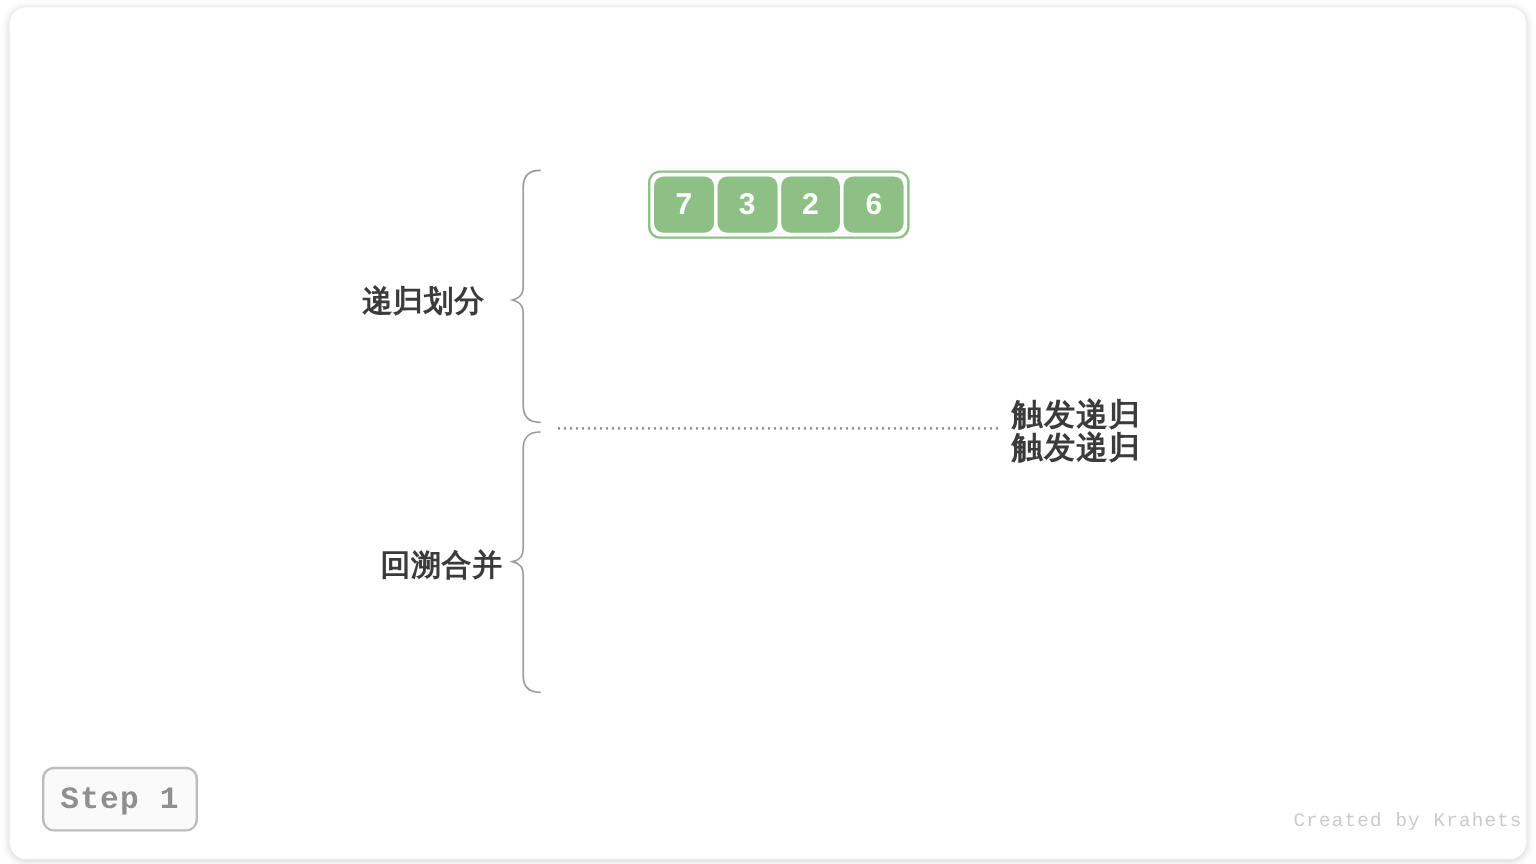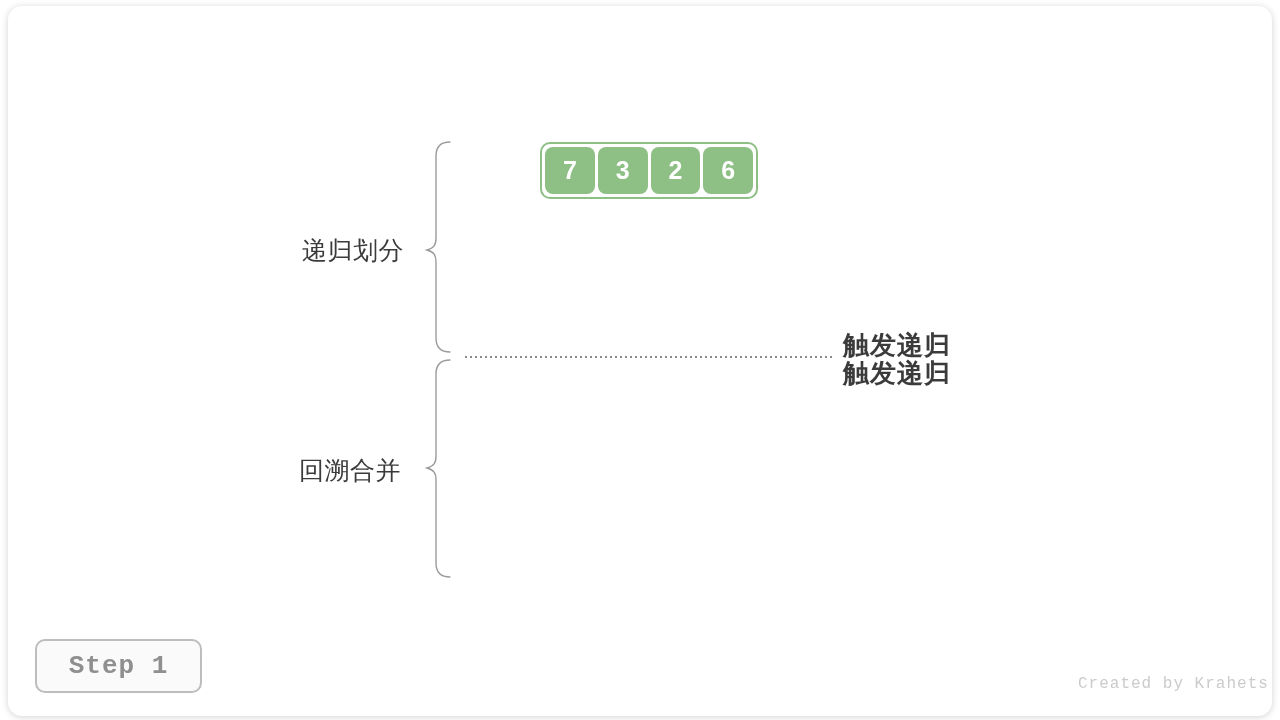--- a/index.html
+++ b/index.html
@@ -61,26 +61,26 @@
     display: flex;
     align-items: center;
     justify-content: center;
   }
   
   .phase-label {
     position: absolute;
     width: 160px;
     text-align: center;
     font-size: 25px;
-    font-weight: normal;
+    font-weight: bold;
     color: var(--text-dark);
     letter-spacing: 0.5px;
   }
   .phase-label.divide { left: 273px; top: 234px; }
-  .phase-label.merge  { left: 270px; top: 454px; }
+  .phase-label.merge  { left: 288px; top: 454px; }
   
   .brace-svg { position: absolute; overflow: visible; }
   .brace-svg path {
     fill: none;
     stroke: var(--brace);
     stroke-width: 1.4;
     stroke-linecap: round;
   }
   .brace-top    { left: 420px; top: 138px; }
   .brace-bottom { left: 420px; top: 356px; }
@@ -107,21 +107,21 @@
     color: var(--text-dark);
     line-height: 28px;
     white-space: nowrap;
     letter-spacing: 1px;
   }
   
   .step-badge {
     position: absolute;
     left: 35px;
     top: 639px;
-    width: 167px;
+    width: 130px;
     height: 54px;
     background: var(--step-bg);
     border: 2px solid var(--step-border);
     border-radius: 10px;
     display: flex;
     align-items: center;
     justify-content: center;
     font-family: "Liberation Mono", "DejaVu Sans Mono", monospace;
     font-size: 26px;
     font-weight: bold;

